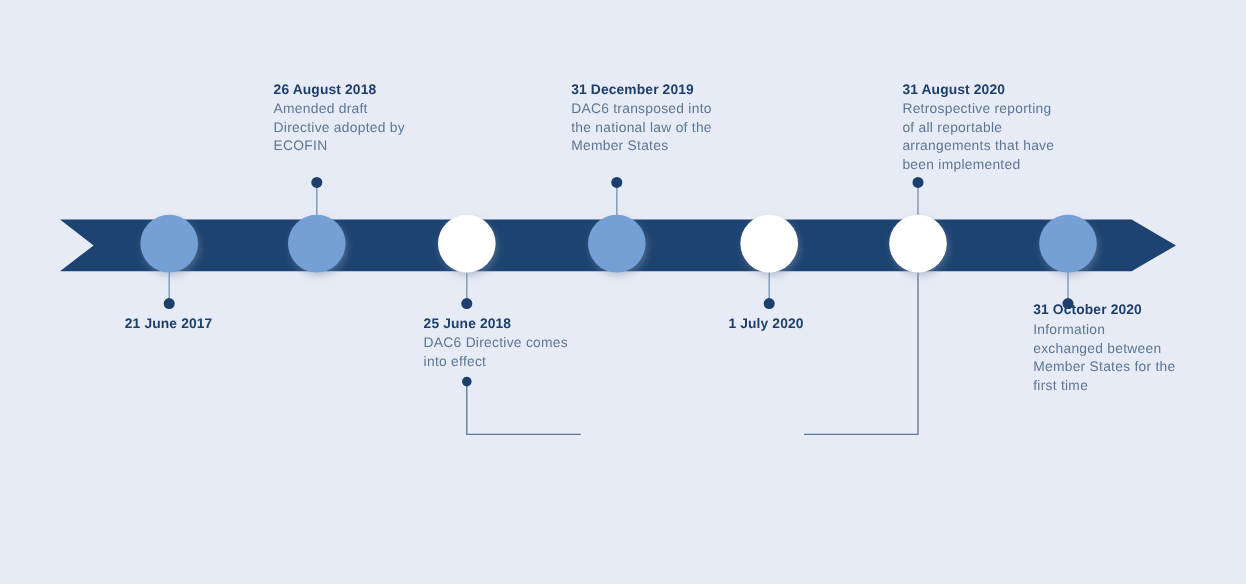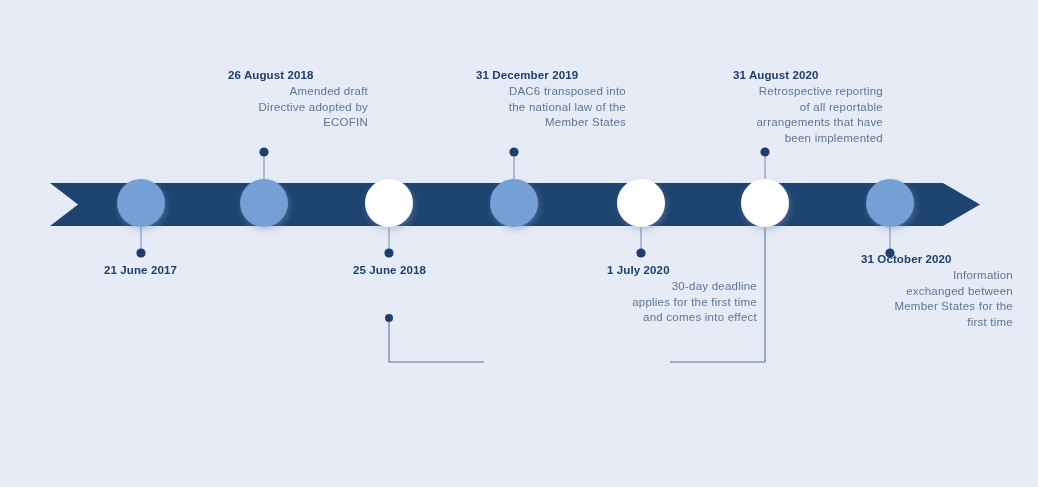--- a/index.html
+++ b/index.html
@@ -37,21 +37,20 @@
   .label .date {
     display: block;
     font-weight: bold;
     color: #1d3f6b;
     margin-bottom: 1px;
     letter-spacing: 0.01em;
   }
   .label .desc {
     display: block;
     white-space: pre-line;
-    text-align: right;
   }
   .callout {
     position: absolute;
     left: 484px;
     top: 345px;
     width: 186px;
     height: 72px;
     box-sizing: border-box;
     border: 1px dotted #8a9fba;
     padding: 10px 12px 0 13px;
@@ -132,37 +131,36 @@
 
   <div class="label" style="left:228px; top:68px; width:140px;">
     <span class="date">26 August 2018</span>
     <span class="desc">Amended draft
 Directive adopted by
 ECOFIN</span>
   </div>
 
   <div class="label" style="left:353px; top:263px; width:150px;">
     <span class="date">25 June 2018</span>
+    <span class="desc">DAC6 Directive comes
+into effect</span>
   </div>
 
   <div class="label" style="left:476px; top:68px; width:150px;">
     <span class="date">31 December 2019</span>
     <span class="desc">DAC6 transposed into
 the national law of the
 Member States</span>
   </div>
 
   <div class="label" style="left:607px; top:263px; width:150px;">
     <span class="date">1 July 2020</span>
-    <span class="desc">30-day deadline
-applies for the first time
-and comes into effect</span>
   </div>
 
-  <div class="label" style="left:733px; top:68px; width:150px;">
+  <div class="label" style="left:752px; top:68px; width:150px;">
     <span class="date">31 August 2020</span>
     <span class="desc">Retrospective reporting
 of all reportable
 arrangements that have
 been implemented</span>
   </div>
 
   <div class="label" style="left:861px; top:252px; width:152px;">
     <span class="date">31 October 2020</span>
     <span class="desc">Information

